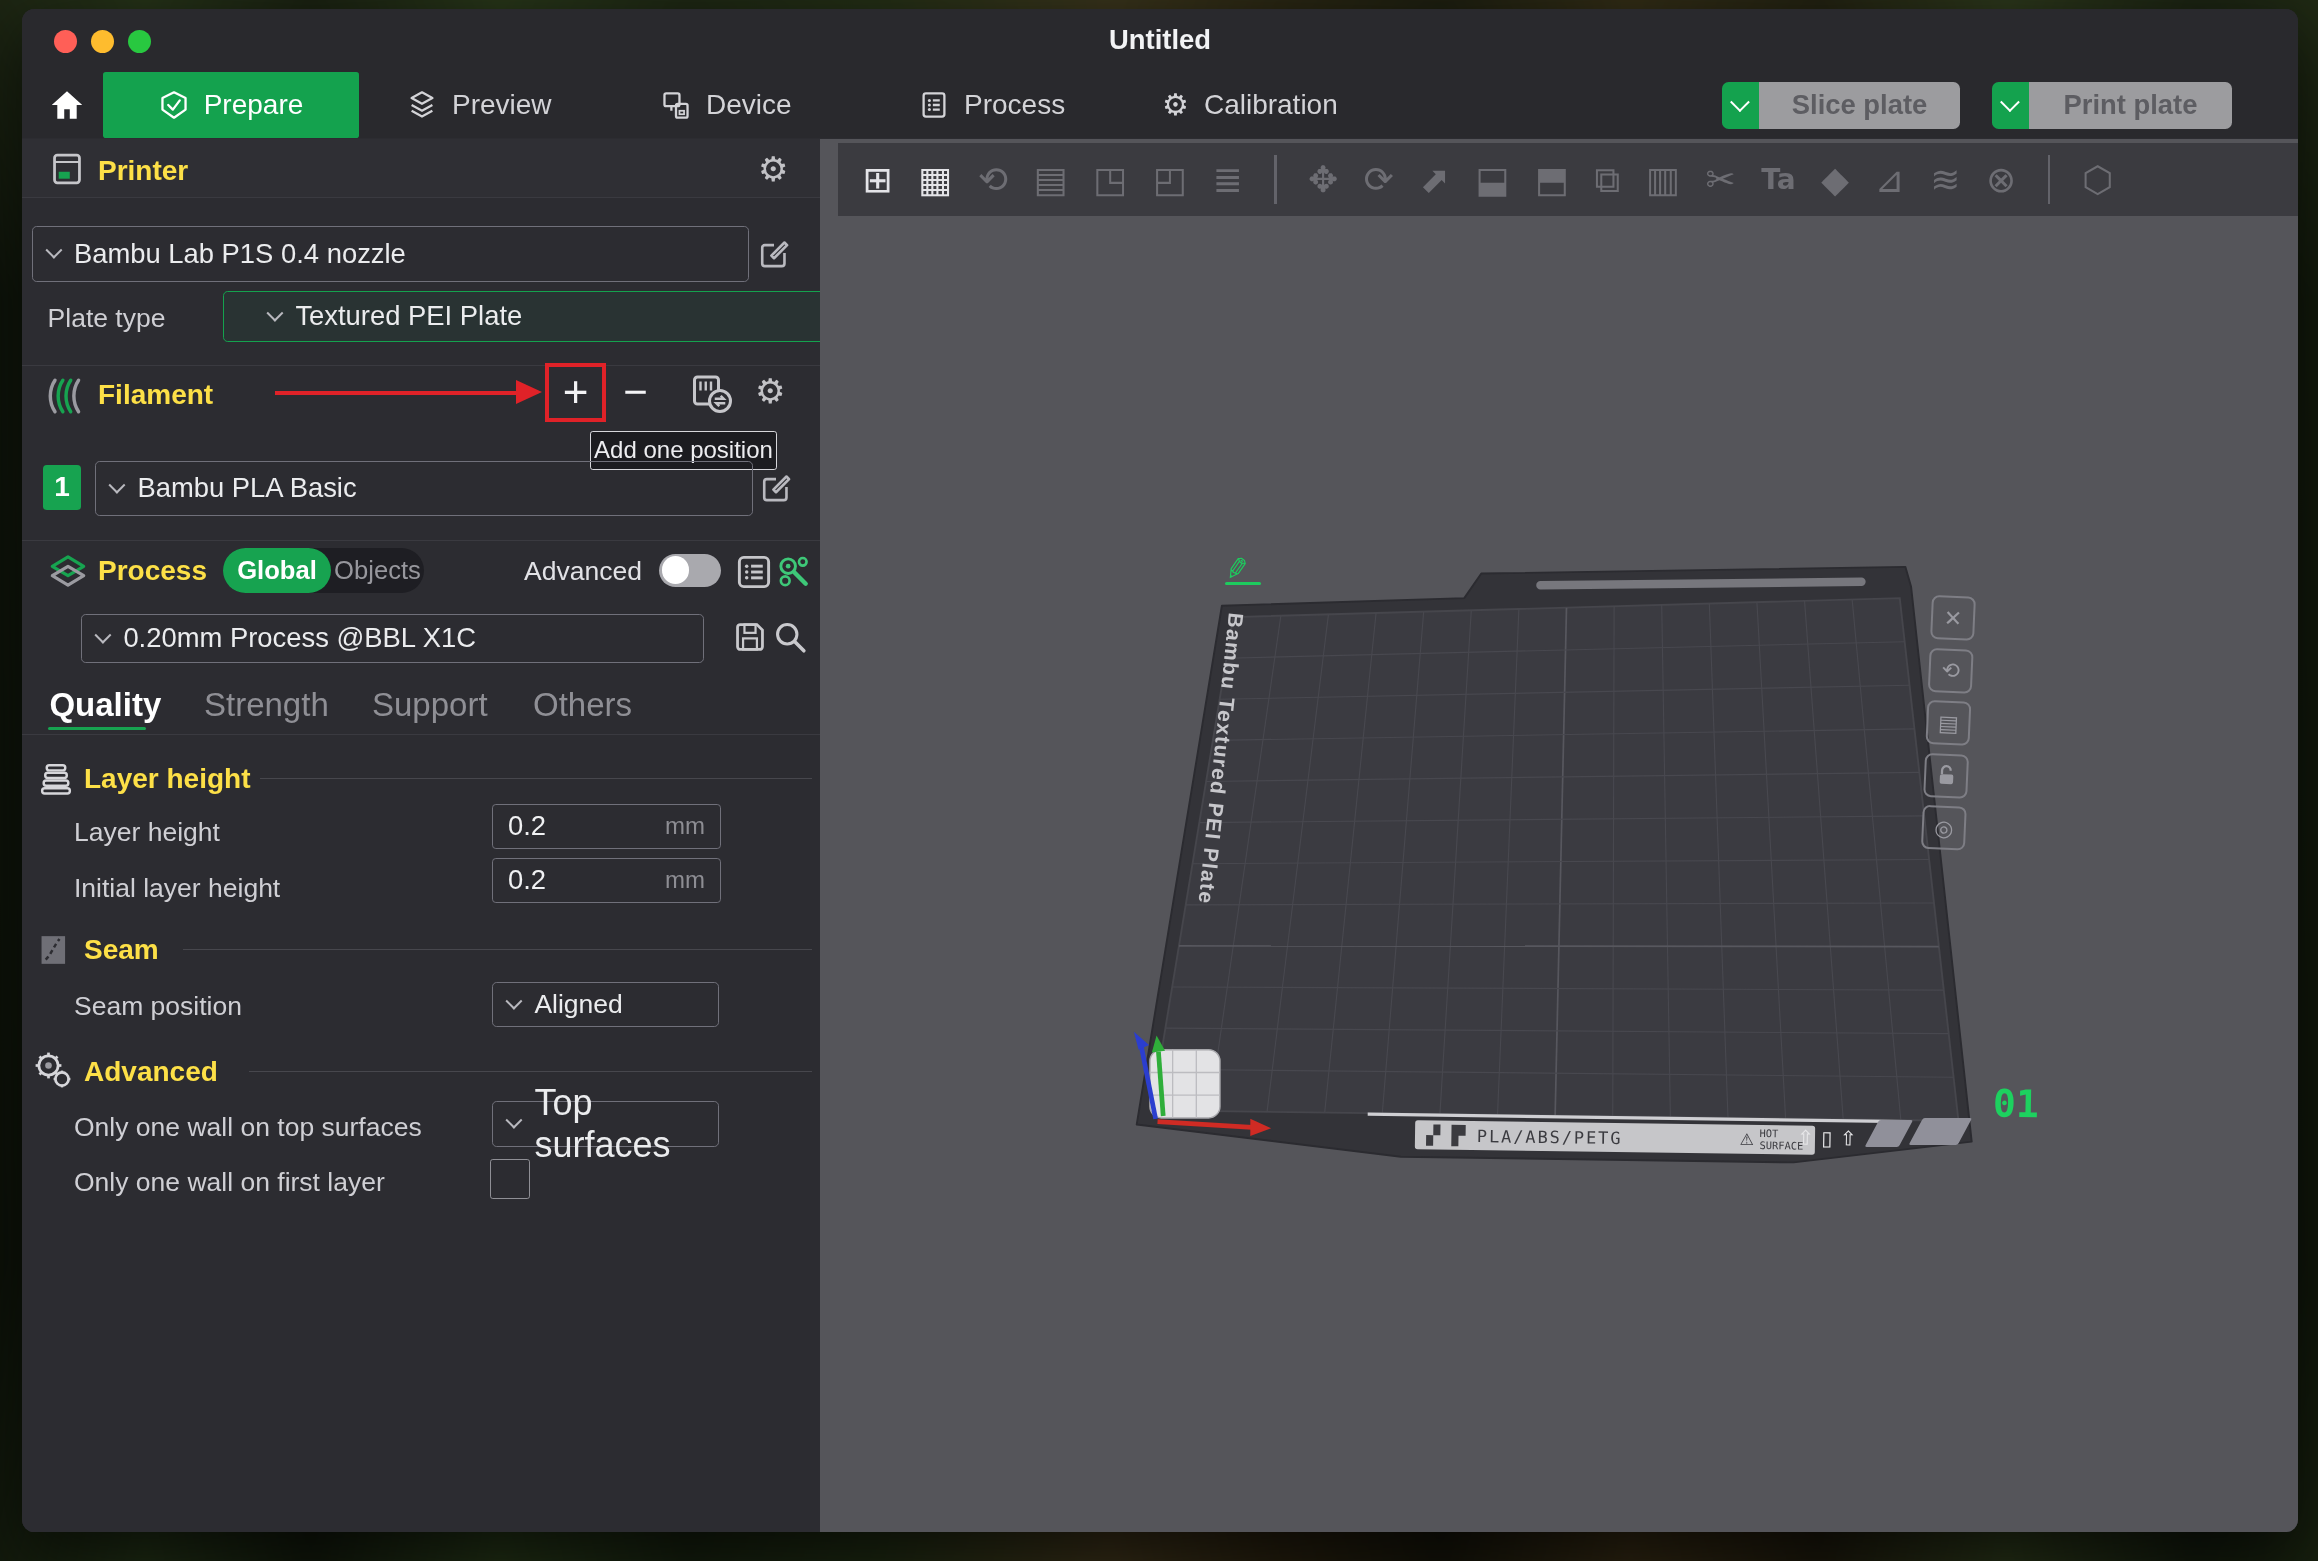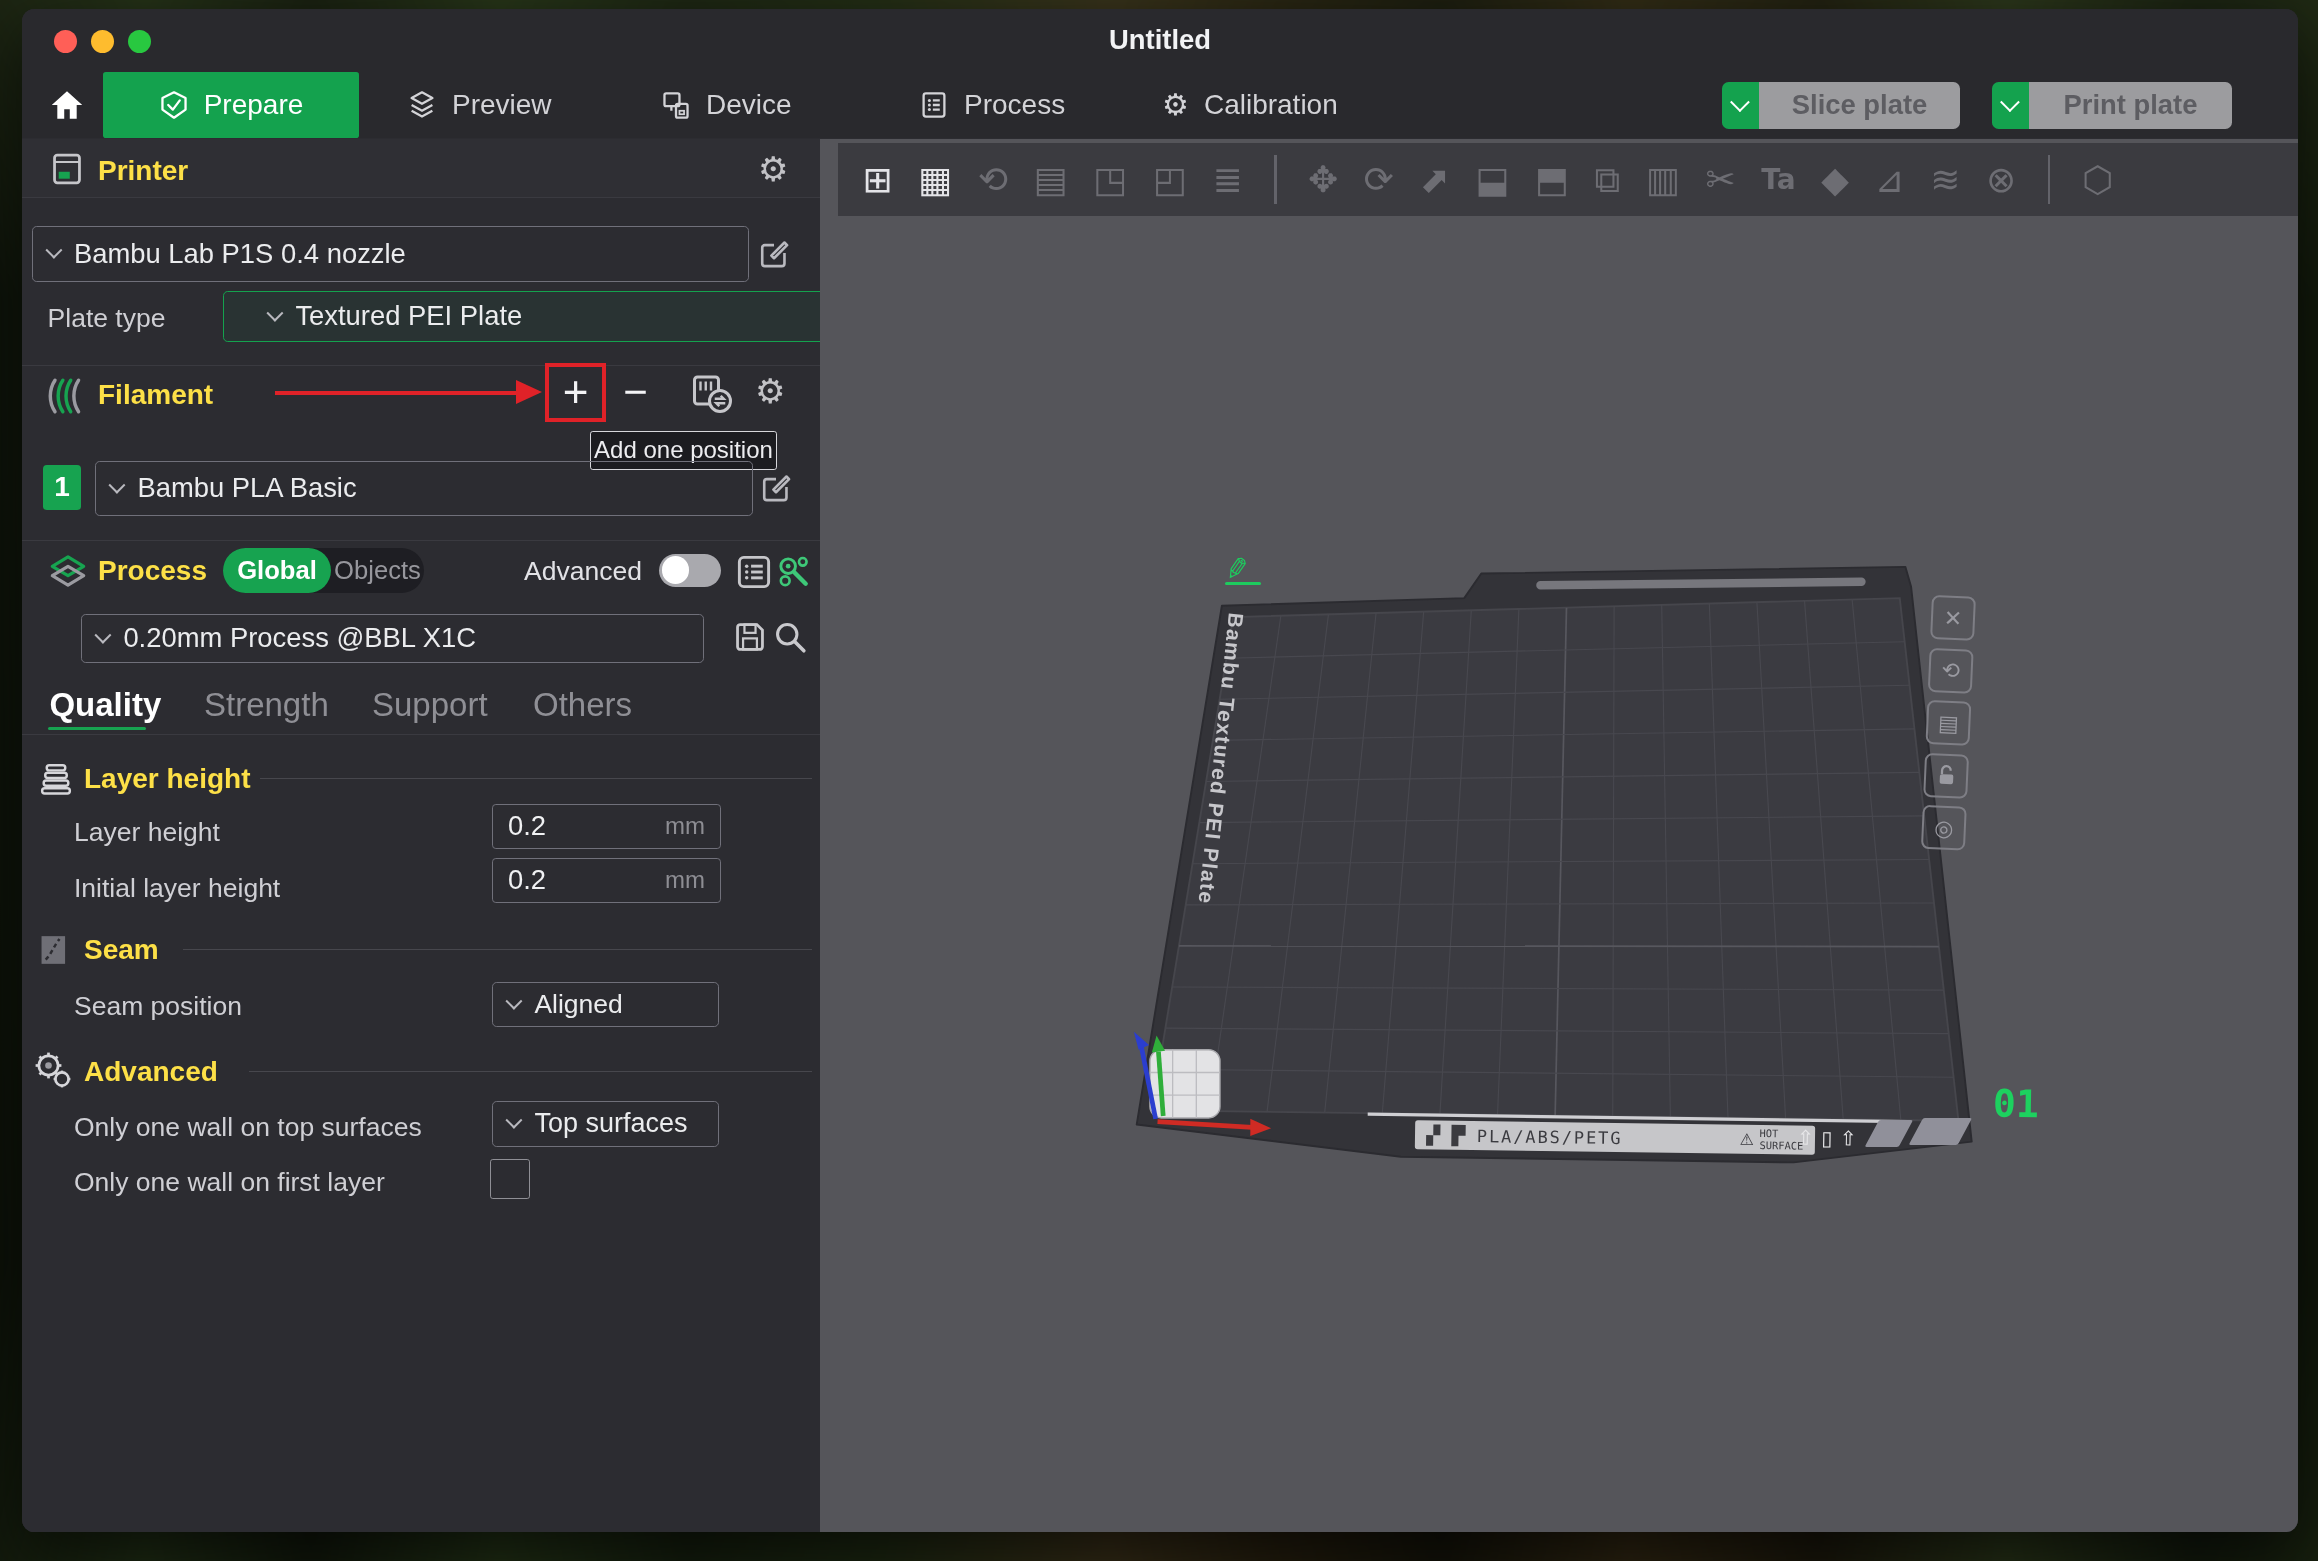--- a/index.html
+++ b/index.html
@@ -382,21 +382,21 @@
             <line x1="20" y1="23.8" x2="20" y2="25.6"></line>
           <line x1="14.4" y1="20" x2="16.2" y2="20"></line>
             <line x1="23.8" y1="20" x2="25.6" y2="20"></line>
         </g>
       </svg>
     </div>
     <span class="sec-label" style="left:62px;top:933px">Advanced</span>
     <div class="hline" style="left:227px;top:932px;width:563px"></div>
 
     <span class="lbl" style="left:52px;top:988px">Only one wall on top surfaces</span>
-    <div class="combo" style="left:470px;top:962px;width:195px;height:44px;font-size:27px">
+    <div class="combo" style="left:470px;top:962px;width:195px;height:44px;font-size:36px">
       <span class="chev"></span>
       <span>Top surfaces</span>
     </div>
     <span class="lbl" style="left:52px;top:1043px">Only one wall on first layer</span>
     <div class="checkbox" style="left:468px;top:1020px"></div>
   </div>
 
   <div class="viewport">
 
     <div class="vtoolbar">

